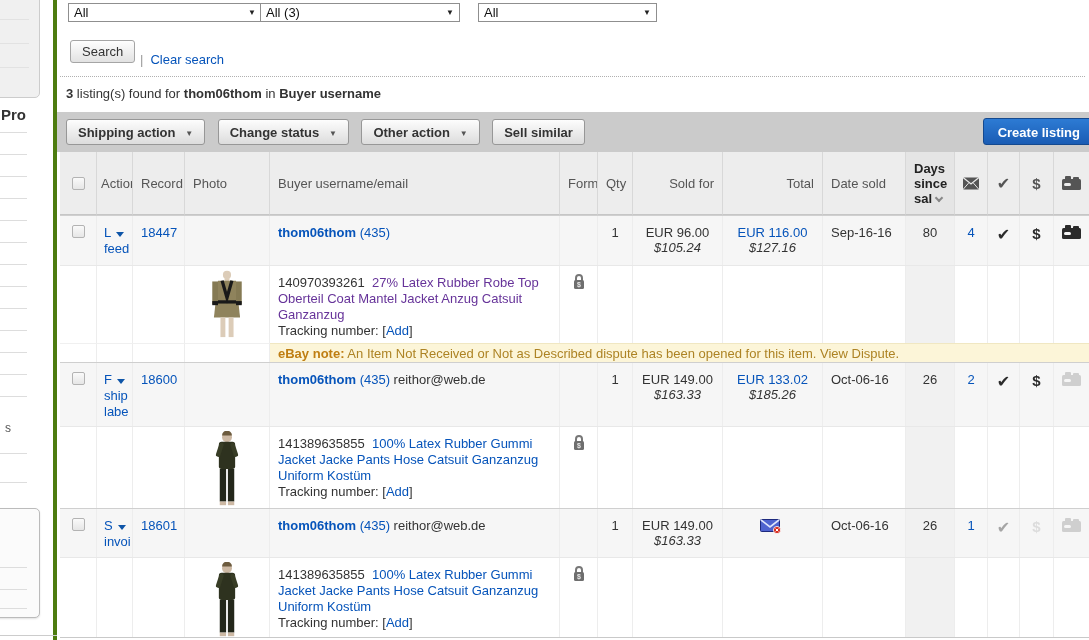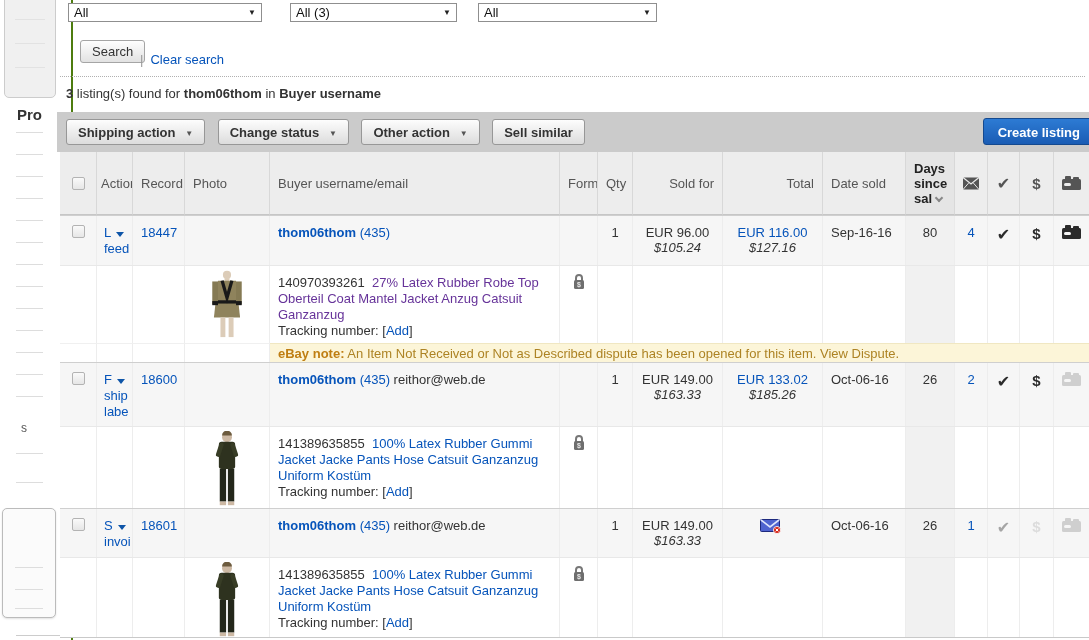--- a/index.html
+++ b/index.html
@@ -4,39 +4,39 @@
 <style>
   * { box-sizing: border-box; margin: 0; padding: 0; }
   html,body { width:1089px; height:640px; }
   body {
     font-family: "Liberation Sans", "DejaVu Sans", sans-serif;
     font-size: 13px; color:#333; background:#fff; position:relative; overflow:hidden;
   }
   .abs { position:absolute; }
 
   
-  #sidebar { left:16px; top:0; width:57px; height:640px; background:#fff; border-right:2px solid #4d7c0f; }
+  #sidebar { left:0; top:0; width:57px; height:640px; background:#fff; border-right:4px solid #4d7c0f; }
   .sb-topbox { position:absolute; left:-12px; top:-6px; width:52px; height:104px; background:#f0f0f0;
                border:1px solid #ccc; border-radius:5px; }
   .sb-topbox i { position:absolute; left:10px; right:10px; height:1px; background:#e2e2e2; display:block; }
   .sb-pro { position:absolute; left:1px; top:106px; font-weight:bold; font-size:15px; color:#333; }
   .sb-line { position:absolute; left:0; width:27px; height:1px; background:#ddd; }
   .sb-s { position:absolute; left:5px; top:421px; font-size:12px; color:#555; }
   .sb-botbox { position:absolute; left:-14px; top:508px; width:54px; height:110px; background:#fbfbfb;
                border:1px solid #bbb; border-radius:5px; box-shadow:0 1px 2px rgba(0,0,0,.12); }
   .sb-botbox i { position:absolute; left:12px; right:12px; height:1px; background:#ddd; display:block; }
   .sb-bottomline { position:absolute; left:0; top:635px; width:57px; height:1px; background:#ccc; }
 
   
   .dd { position:absolute; top:3px; height:19px; background:#fff; border:1px solid #8f8f8f;
         padding:1px 18px 0 5px; font-size:13px; color:#111; cursor:default; overflow:hidden; }
   .dd .caret { position:absolute; right:5px; top:4px; font-size:8px; color:#222; }
 
   
-  #search-btn { position:absolute; left:80px; top:40px; height:23px; padding:0 11px;
+  #search-btn { position:absolute; left:70px; top:40px; height:23px; padding:0 11px;
         background:linear-gradient(#fefefe,#e2e2e2); border:1px solid #a5a5a5; border-radius:3px;
         font-size:13px; color:#333; font-family:inherit; }
   #clear-wrap { position:absolute; left:140px; top:52px; }
   #clear-wrap .pipe { color:#999; margin-right:7px; }
   a, .link { color:#0654ba; text-decoration:none; cursor:pointer; }
   #dotted-sep { position:absolute; left:60px; right:4px; top:76px; border-top:1px dotted #b0b0b0; }
 
   
   #results { position:absolute; left:66px; top:86px; font-size:13px; color:#333; }
   #results .b { font-weight:bold; }
@@ -121,21 +121,21 @@
       <i style="top:80px"></i>
       <i style="top:99px"></i>
   </div>
   <div class="sb-bottomline"></div>
 </div>
 
 <div class="dd" style="left:68px;width:194px;">
   <span>All</span>
   <span class="caret">▼</span>
 </div>
-<div class="dd" style="left:290px;width:167px;">
+<div class="dd" style="left:260px;width:200px;">
   <span>All (3)</span>
   <span class="caret">▼</span>
 </div>
 <div class="dd" style="left:478px;width:179px;">
   <span>All</span>
   <span class="caret">▼</span>
 </div>
 
 <button id="search-btn">Search</button>
 <div id="clear-wrap">

